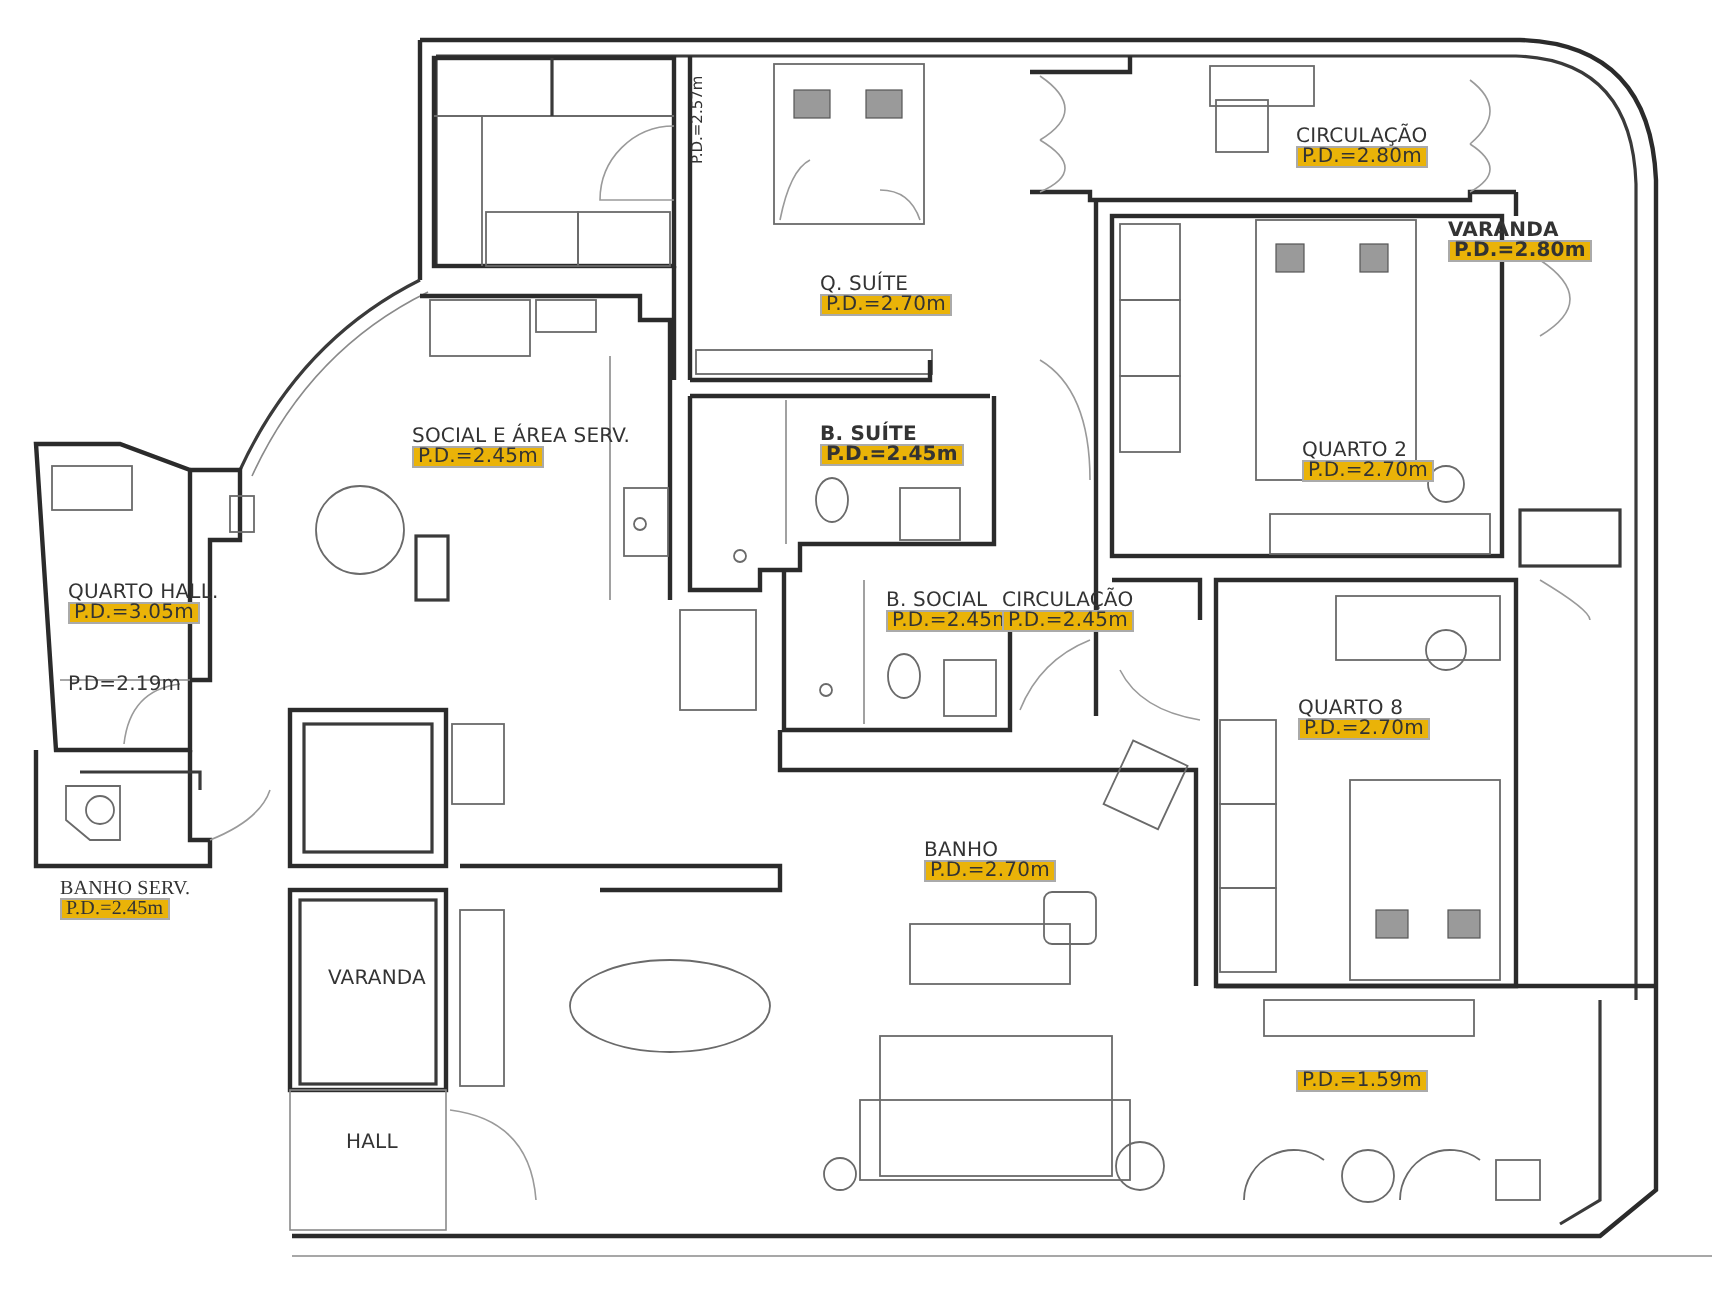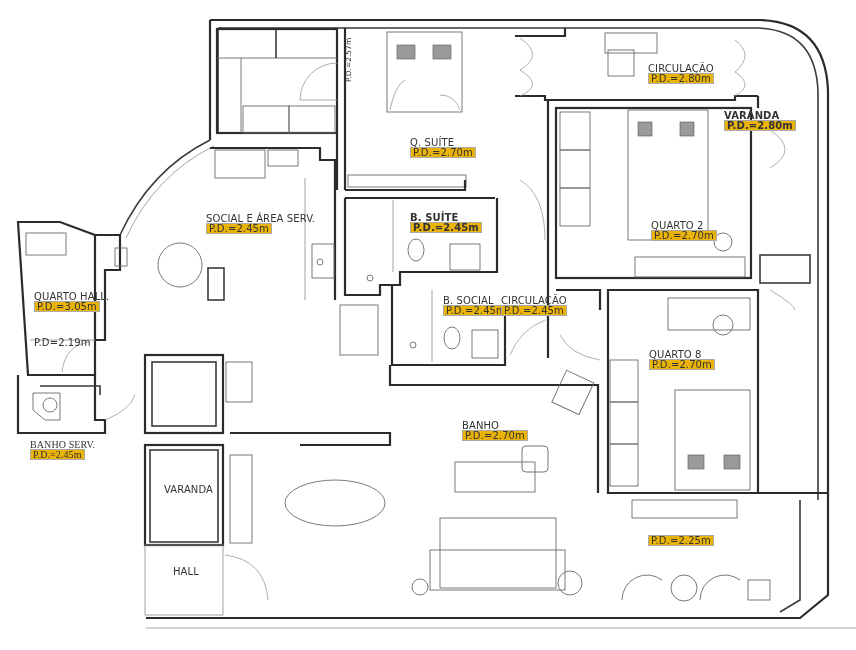--- a/index.html
+++ b/index.html
@@ -252,14 +252,14 @@
 
 <div class="lbl" style="left:164px; top:485px;">
   <div>VARANDA</div>
 </div>
 
 <div class="lbl" style="left:173px; top:567px;">
   <div>HALL</div>
 </div>
 
 <div class="lbl" style="left:648px; top:535px;">
-  <div class="pd">P.D.=2.25m</div>
+  <div class="pd">P.D.=1.59m</div>
 </div>
 
 </body></html>

